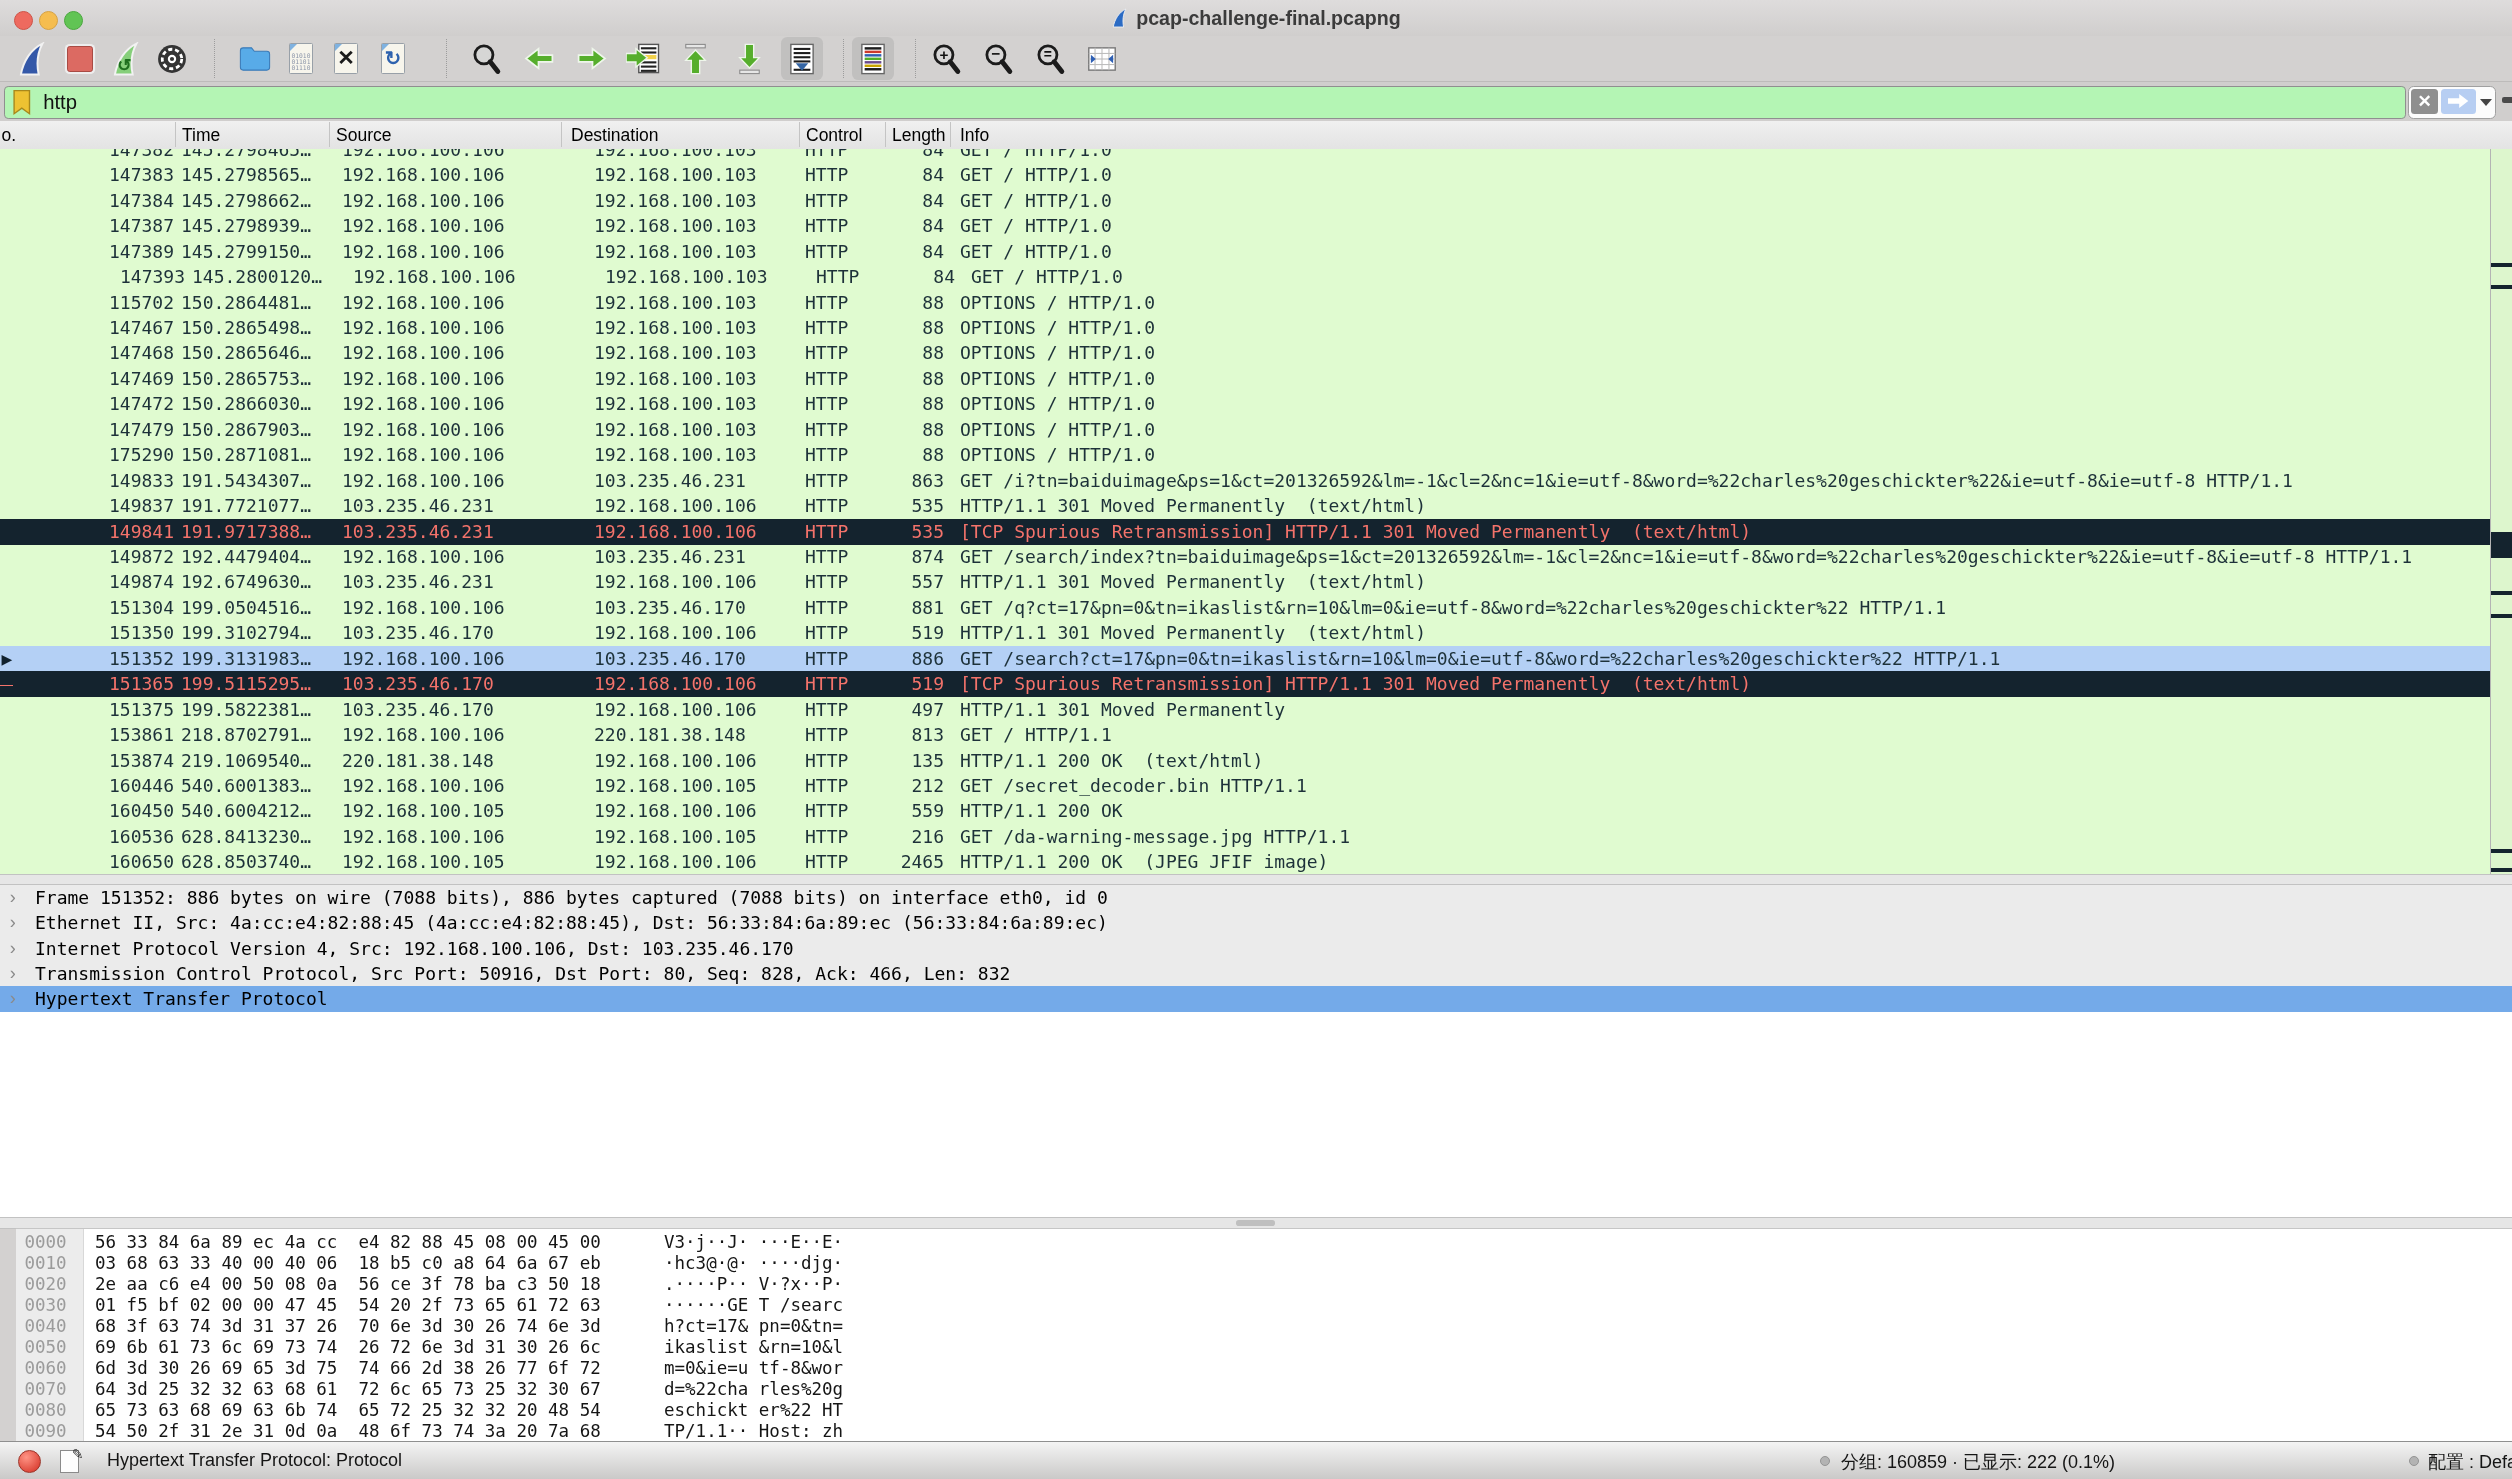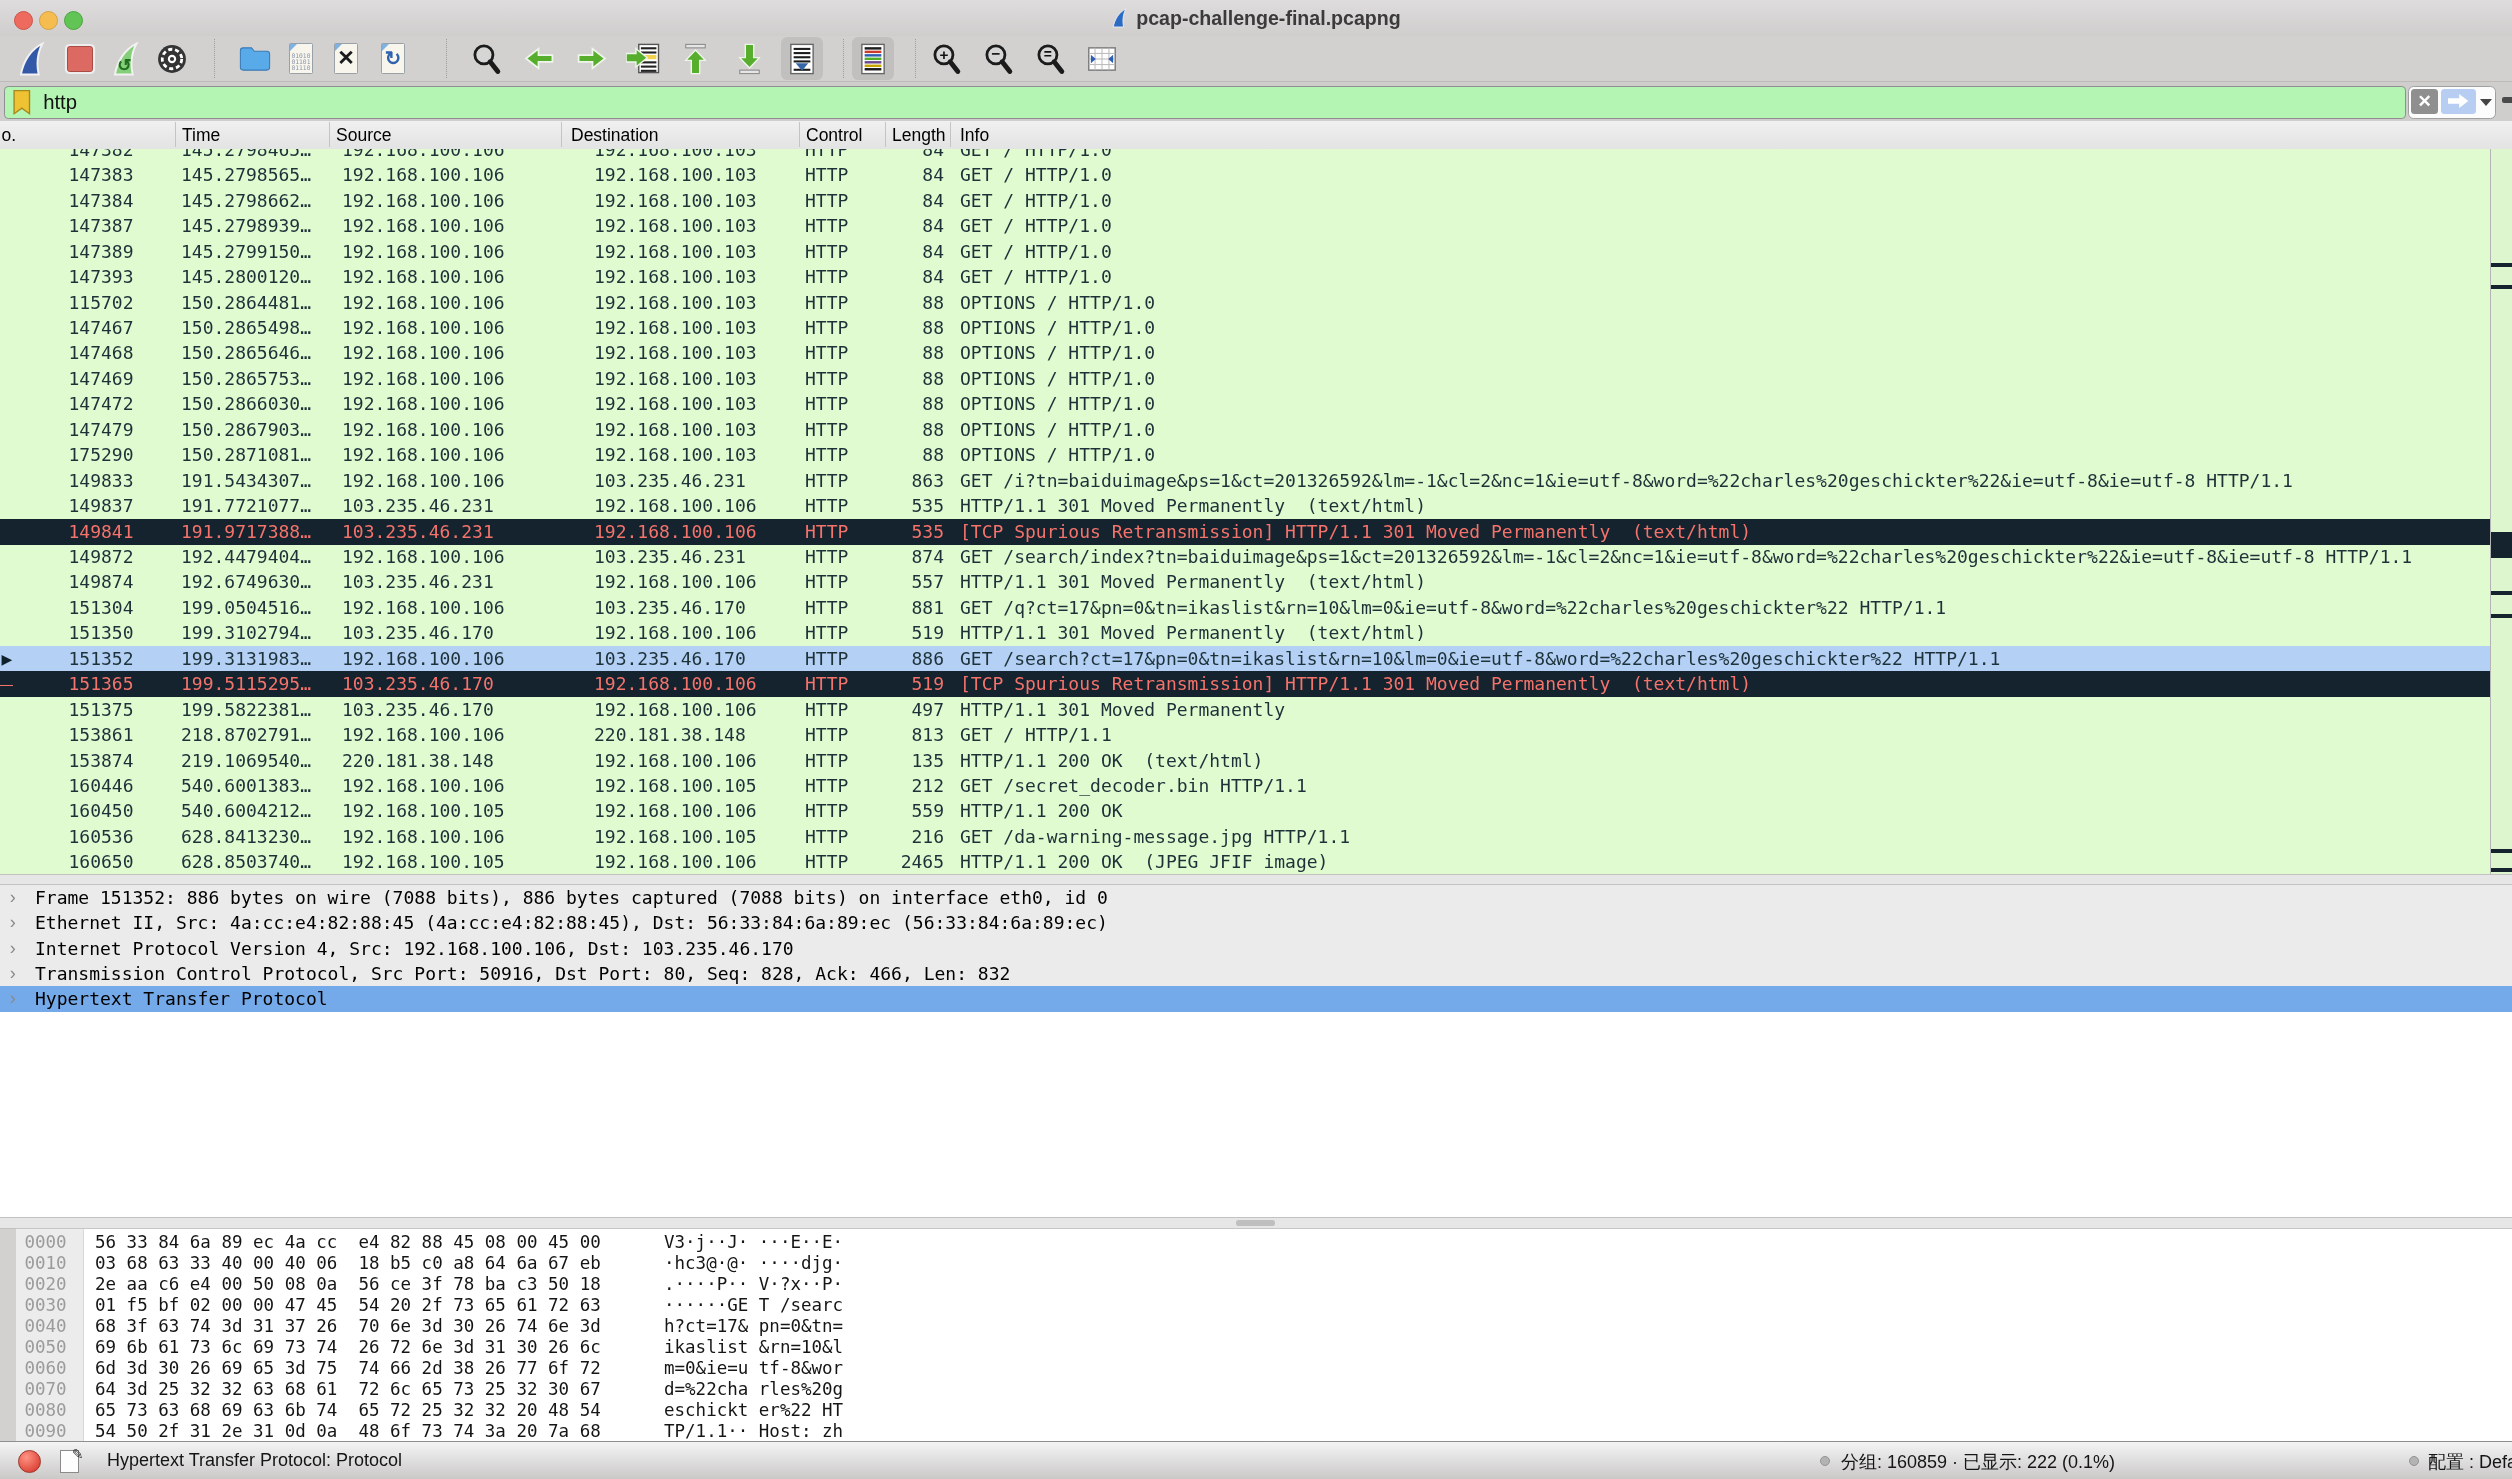--- a/index.html
+++ b/index.html
@@ -58,21 +58,21 @@
             overflow:hidden;}
   .hcol{position:absolute;top:3.5px;font-size:17.5px;color:#000;white-space:pre;}
   .hsep{position:absolute;top:1.4px;height:25px;width:0;border-left:0.7px solid #c4c4c4;}
   #plist-rows{position:absolute;left:0;top:149px;width:2490px;height:725px;
             background:#e0fbd0;overflow:hidden;}
   .prow{position:absolute;left:0;width:2490px;height:26px;line-height:25px;}
   .prow.clipped{height:13.3px;overflow:hidden;}
   .prow.clipped .cell{top:-12px;}
   .cell{position:absolute;top:0;white-space:pre;overflow:hidden;
         font-family:"DejaVu Sans Mono",monospace;font-size:18px;color:#1d3139;}
-  .c-no{left:28px;width:146px;text-align:center;}
+  .c-no{left:28px;width:146px;text-align:right;}
   .c-time{left:181px;width:146px;}
   .c-src{left:342px;width:214px;}
   .c-dst{left:594px;width:222px;}
   .c-proto{left:805px;width:79px;}
   .c-len{left:868px;width:76px;text-align:right;}
   .c-info{left:960px;width:1521px;}
   .prow.bad{background:#14232e;}
   .prow.bad .cell{color:#f4736b;}
   .prow.sel{background:#b4d0f5;}
   .mk-arrow{position:absolute;left:1.4px;top:0;line-height:26px;font-size:14px;color:#10212e;}
@@ -355,21 +355,21 @@
     </div>
     <div class="prow" style="top: 90px;">
       <span class="cell c-no">147389</span>
       <span class="cell c-time">145.2799150…</span>
       <span class="cell c-src">192.168.100.106</span>
       <span class="cell c-dst">192.168.100.103</span>
       <span class="cell c-proto">HTTP</span>
       <span class="cell c-len">84</span>
       <span class="cell c-info">GET / HTTP/1.0</span>
     </div>
-    <div class="prow" style="top: 115px;">
+    <div class="prow" style="top: 115px; margin-left: 11px;">
       <span class="cell c-no">147393</span>
       <span class="cell c-time">145.2800120…</span>
       <span class="cell c-src">192.168.100.106</span>
       <span class="cell c-dst">192.168.100.103</span>
       <span class="cell c-proto">HTTP</span>
       <span class="cell c-len">84</span>
       <span class="cell c-info">GET / HTTP/1.0</span>
     </div>
     <div class="prow" style="top: 141px;">
       <span class="cell c-no">115702</span>

